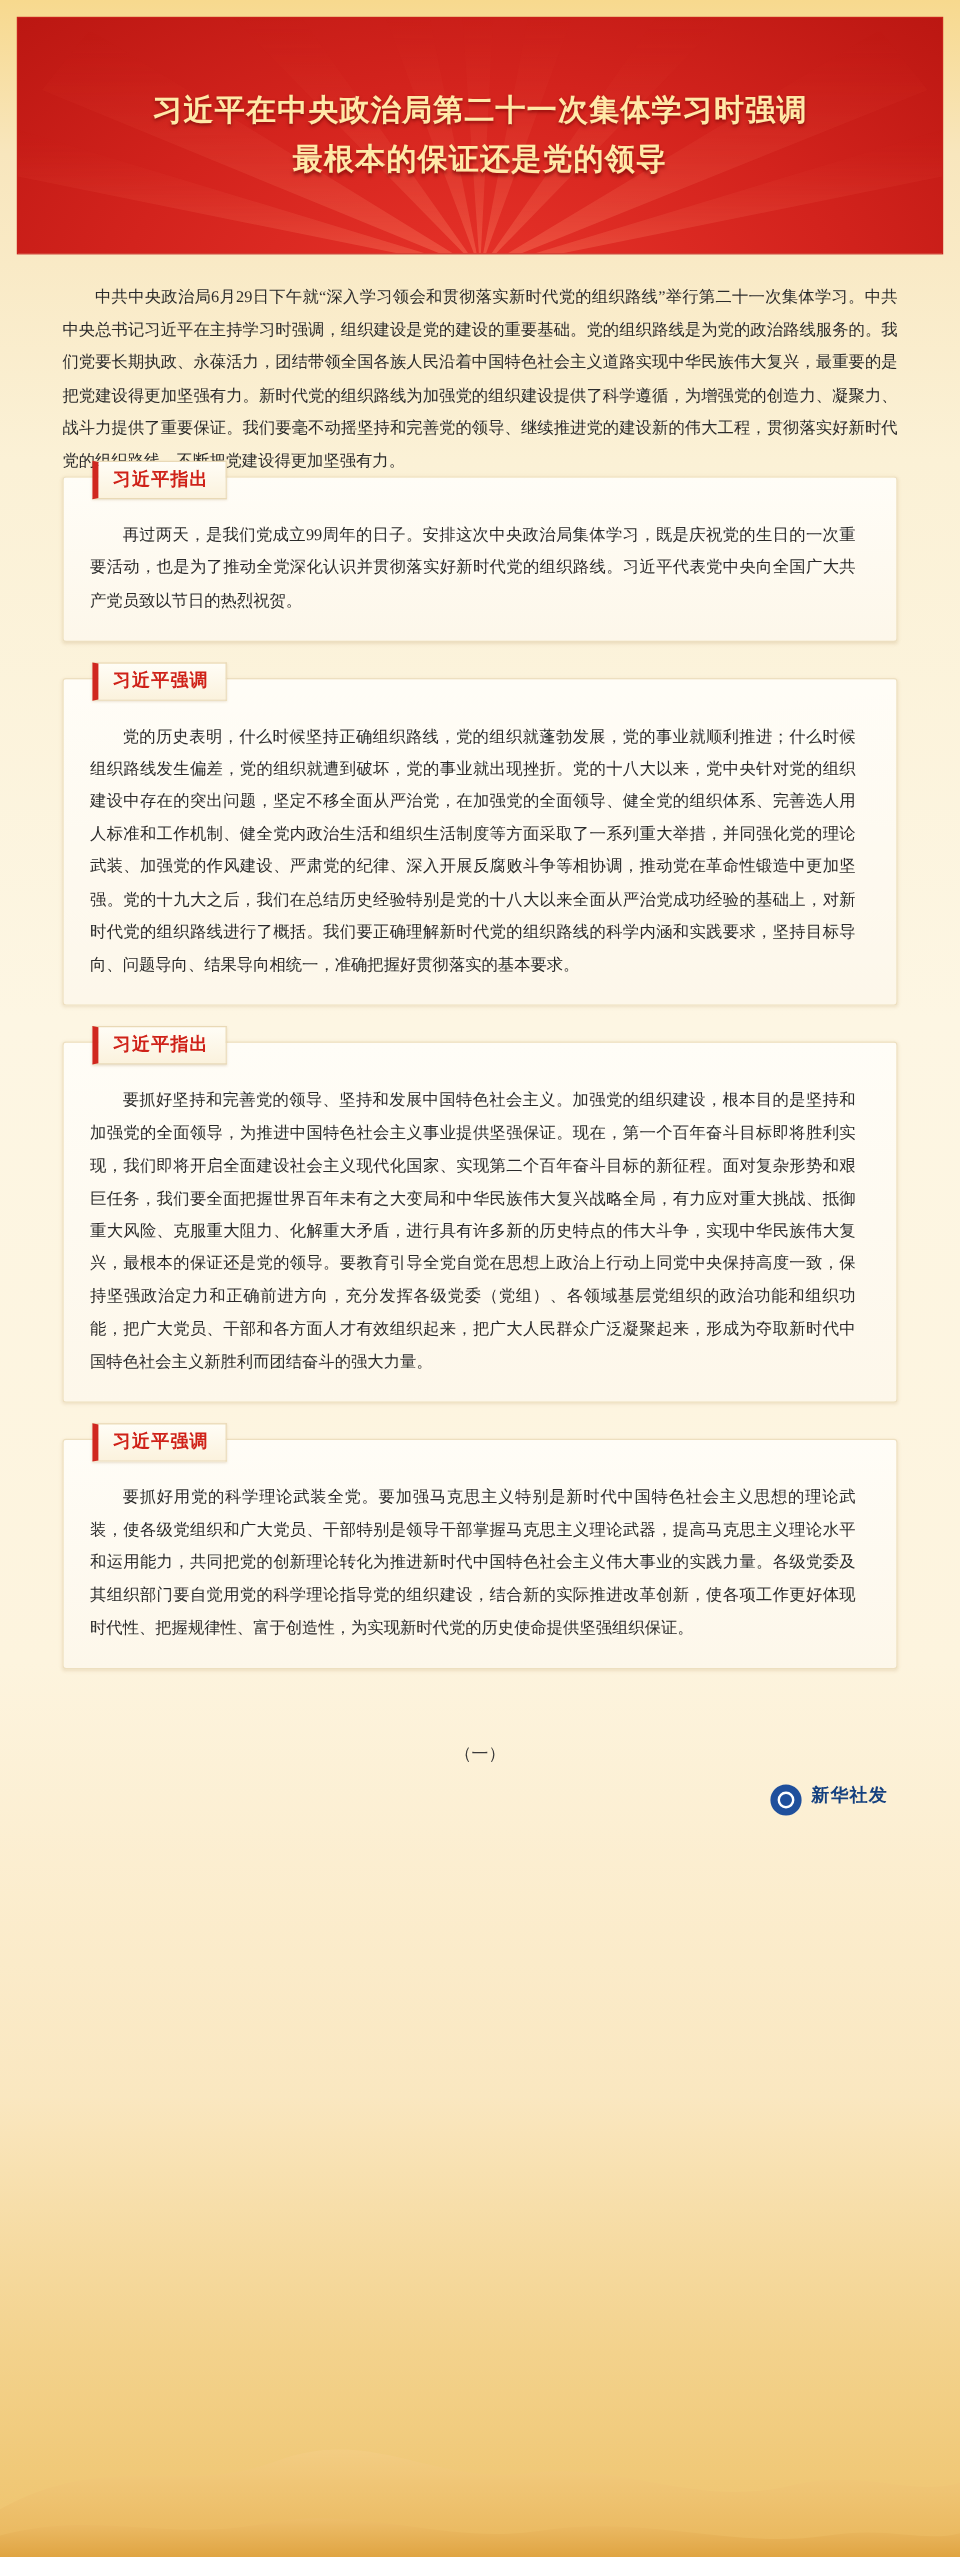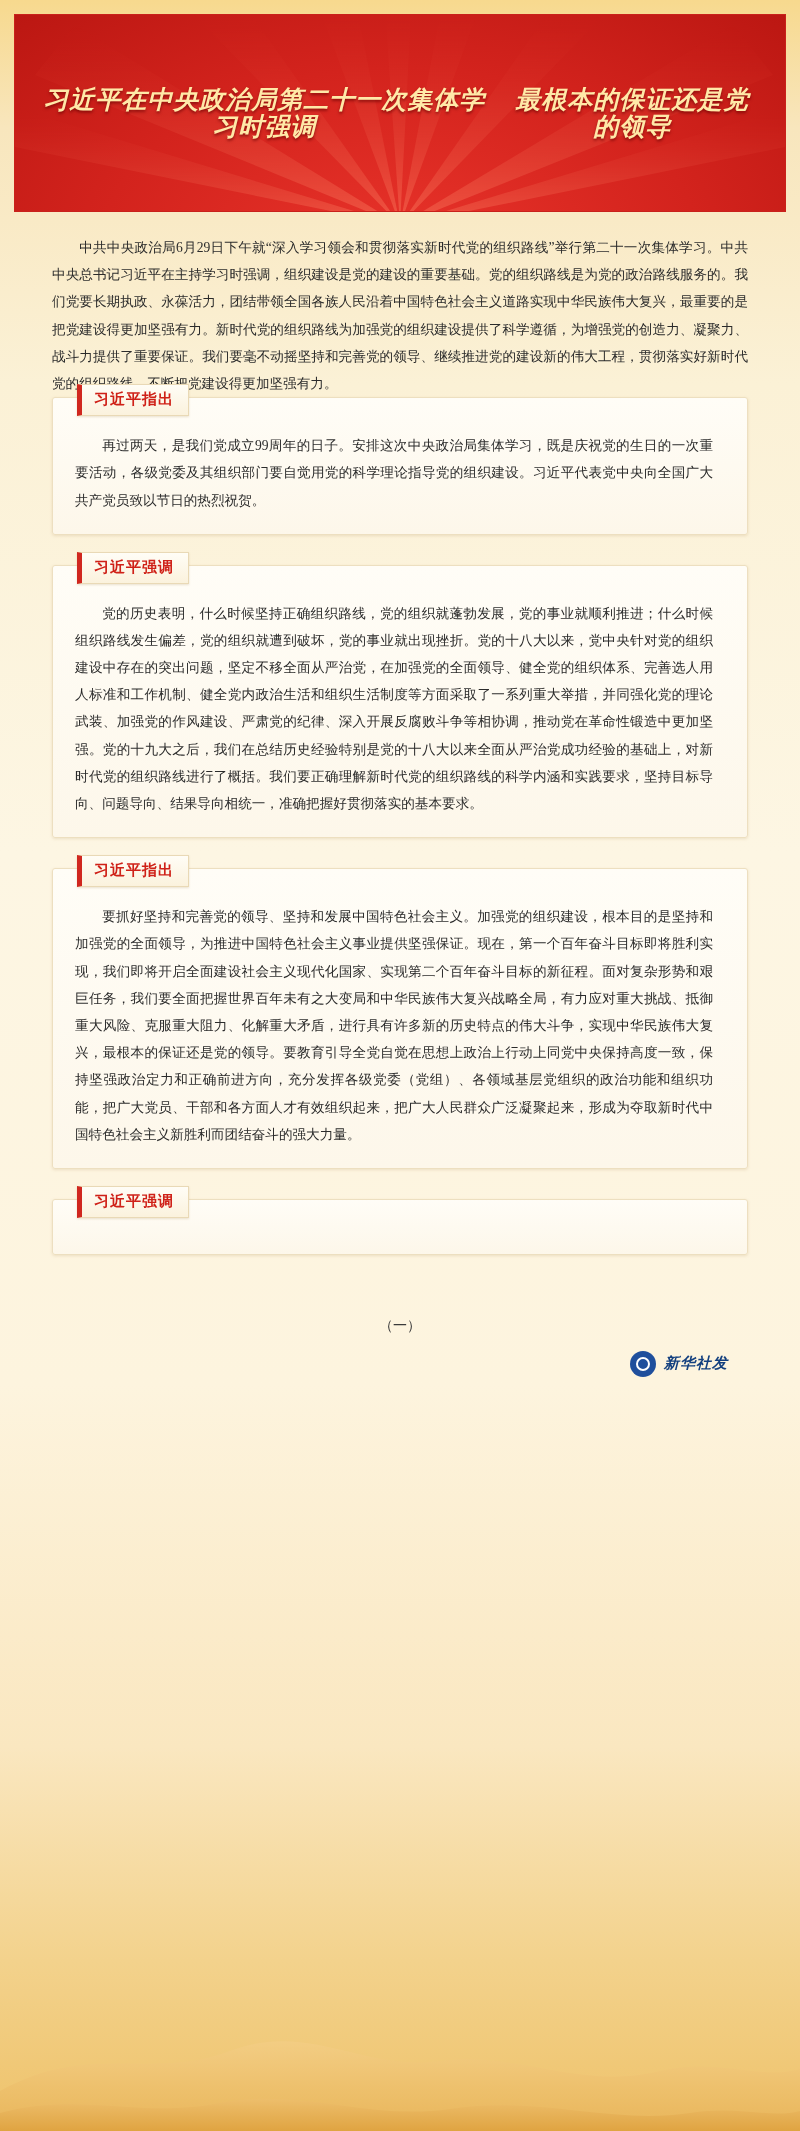--- a/index.html
+++ b/index.html
@@ -53,27 +53,26 @@
     position: absolute;
     inset: 0;
     opacity: .55;
   }
   .banner .rays svg { width: 100%; height: 100%; display: block; }
   .banner-inner {
     position: relative;
     z-index: 3;
     height: 100%;
     display: flex;
-    flex-direction: row;
+    flex-direction: column;
     align-items: center;
     justify-content: center;
     gap: 14px;
     padding: 0 24px;
     box-sizing: border-box;
-    font-style: italic;
   }
   .banner-line {
     color: #ffe9a8;
     font-weight: bold;
     text-align: center;
     letter-spacing: 1px;
     text-shadow: 0 2px 3px rgba(100,0,0,.65);
     line-height: 1.1;
   }
   .banner-line.l1 { font-size: 25px; }
@@ -136,26 +135,24 @@
     left: 0;
     right: 0;
     top: 22px;
     text-align: center;
     font-size: 14px;
     color: #3a3a3a;
     font-family: "Liberation Serif", "DejaVu Serif", serif;
   }
   .logo {
     position: absolute;
-    right: 72px;
+    right: 60px;
     top: 56px;
     display: flex;
-    align-items: center;
     gap: 8px;
-    font-style: italic;
   }
   .logo-mark {
     width: 26px;
     height: 26px;
     border-radius: 50%;
     background: #1f4f9c;
     position: relative;
     flex: none;
   }
   .logo-mark::after {
@@ -209,35 +206,36 @@
       <div class="banner-line l3">最根本的保证还是党的领导</div>
     </div>
   </div>
 
   <div class="content">
 
     <p class="para lead">中共中央政治局6月29日下午就“深入学习领会和贯彻落实新时代党的组织路线”举行第二十一次集体学习。中共中央总书记习近平在主持学习时强调，组织建设是党的建设的重要基础。党的组织路线是为党的政治路线服务的。我们党要长期执政、永葆活力，团结带领全国各族人民沿着中国特色社会主义道路实现中华民族伟大复兴，最重要的是把党建设得更加坚强有力。新时代党的组织路线为加强党的组织建设提供了科学遵循，为增强党的创造力、凝聚力、战斗力提供了重要保证。我们要毫不动摇坚持和完善党的领导、继续推进党的建设新的伟大工程，贯彻落实好新时代党的组织路线，不断把党建设得更加坚强有力。</p>
 
     <div class="section">
       <div class="tag">习近平指出</div>
-      <p class="para">再过两天，是我们党成立99周年的日子。安排这次中央政治局集体学习，既是庆祝党的生日的一次重要活动，各级党委及其组织部门要自觉用党的科学理论指导党的组织建设。习近平代表党中央向全国广大共产党员致以节日的热烈祝贺。</p>
+      <p class="para">再过两天，是我们党成立99周年的日子。安排这次中央政治局集体学习，既是庆祝党的生日的一次重要活动，也是为了推动全党深化认识并贯彻落实好新时代党的组织路线。习近平代表党中央向全国广大共产党员致以节日的热烈祝贺。</p>
     </div>
 
     <div class="section">
       <div class="tag">习近平强调</div>
       <p class="para">党的历史表明，什么时候坚持正确组织路线，党的组织就蓬勃发展，党的事业就顺利推进；什么时候组织路线发生偏差，党的组织就遭到破坏，党的事业就出现挫折。党的十八大以来，党中央针对党的组织建设中存在的突出问题，坚定不移全面从严治党，在加强党的全面领导、健全党的组织体系、完善选人用人标准和工作机制、健全党内政治生活和组织生活制度等方面采取了一系列重大举措，并同强化党的理论武装、加强党的作风建设、严肃党的纪律、深入开展反腐败斗争等相协调，推动党在革命性锻造中更加坚强。党的十九大之后，我们在总结历史经验特别是党的十八大以来全面从严治党成功经验的基础上，对新时代党的组织路线进行了概括。我们要正确理解新时代党的组织路线的科学内涵和实践要求，坚持目标导向、问题导向、结果导向相统一，准确把握好贯彻落实的基本要求。</p>
     </div>
 
     <div class="section">
       <div class="tag">习近平指出</div>
       <p class="para">要抓好坚持和完善党的领导、坚持和发展中国特色社会主义。加强党的组织建设，根本目的是坚持和加强党的全面领导，为推进中国特色社会主义事业提供坚强保证。现在，第一个百年奋斗目标即将胜利实现，我们即将开启全面建设社会主义现代化国家、实现第二个百年奋斗目标的新征程。面对复杂形势和艰巨任务，我们要全面把握世界百年未有之大变局和中华民族伟大复兴战略全局，有力应对重大挑战、抵御重大风险、克服重大阻力、化解重大矛盾，进行具有许多新的历史特点的伟大斗争，实现中华民族伟大复兴，最根本的保证还是党的领导。要教育引导全党自觉在思想上政治上行动上同党中央保持高度一致，保持坚强政治定力和正确前进方向，充分发挥各级党委（党组）、各领域基层党组织的政治功能和组织功能，把广大党员、干部和各方面人才有效组织起来，把广大人民群众广泛凝聚起来，形成为夺取新时代中国特色社会主义新胜利而团结奋斗的强大力量。</p>
     </div>
 
     <div class="section">
       <div class="tag">习近平强调</div>
+      <p class="para">要抓好用党的科学理论武装全党。要加强马克思主义特别是新时代中国特色社会主义思想的理论武装，使各级党组织和广大党员、干部特别是领导干部掌握马克思主义理论武器，提高马克思主义理论水平和运用能力，共同把党的创新理论转化为推进新时代中国特色社会主义伟大事业的实践力量。各级党委及其组织部门要自觉用党的科学理论指导党的组织建设，结合新的实际推进改革创新，使各项工作更好体现时代性、把握规律性、富于创造性，为实现新时代党的历史使命提供坚强组织保证。</p>
     </div>
 
   </div>
 
   <div class="bottom-deco">
     <svg viewBox="0 0 800 190" preserveAspectRatio="none" xmlns="http://www.w3.org/2000/svg">
       <defs>
         <linearGradient id="m1" x1="0" y1="0" x2="0" y2="1">
           <stop offset="0%" stop-color="#f3cd84" stop-opacity="0.9"></stop>
           <stop offset="100%" stop-color="#e8b457" stop-opacity="0.95"></stop>

